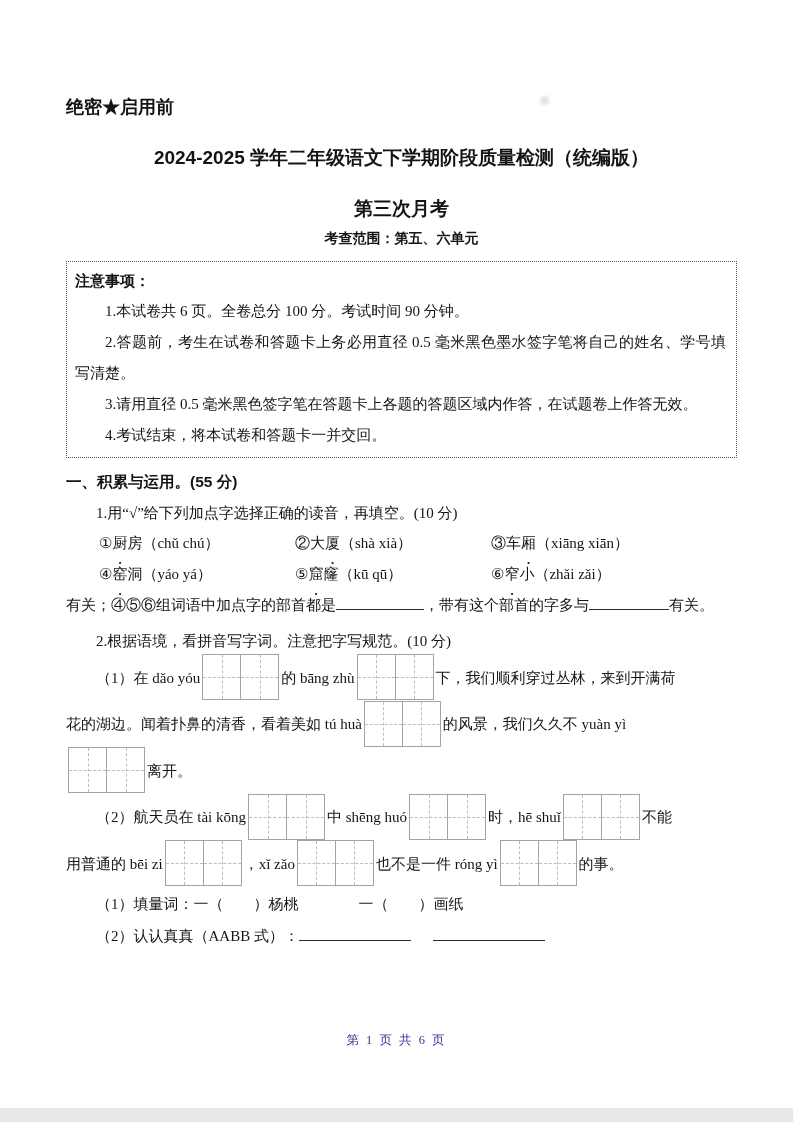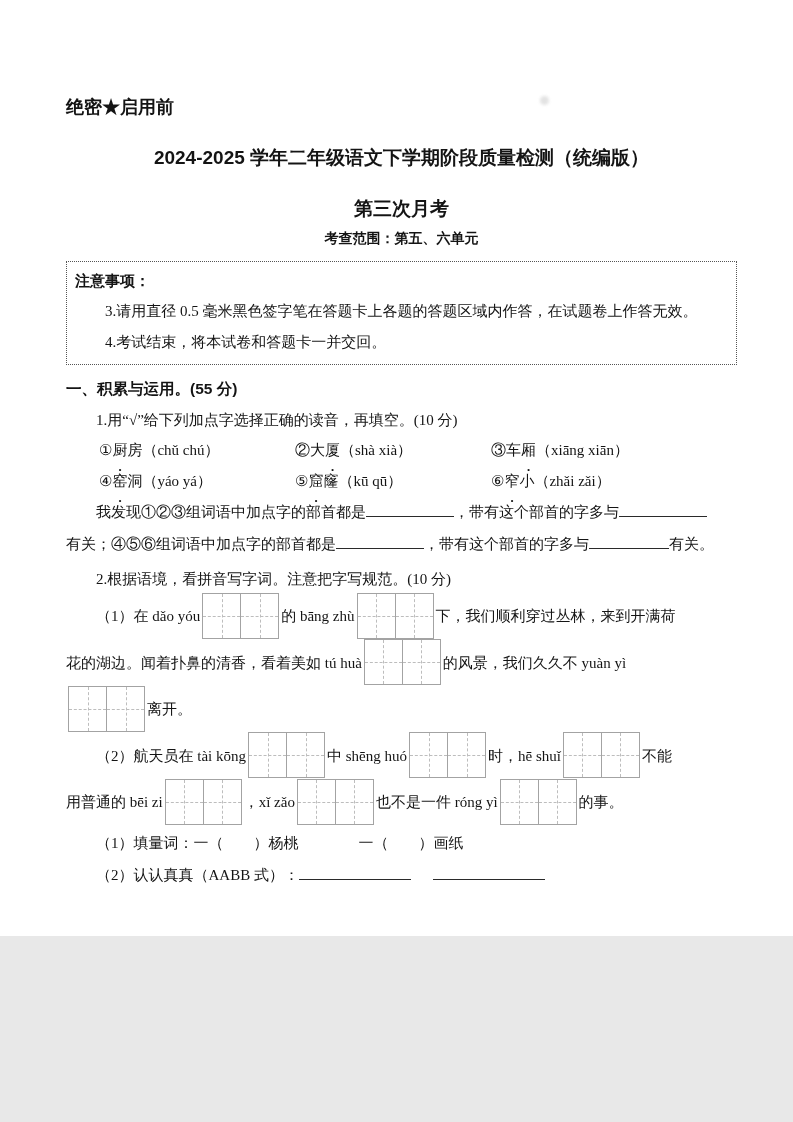--- a/index.html
+++ b/index.html
@@ -1,18 +1,18 @@
 <!DOCTYPE html>
 <html><head>
 <meta charset="utf-8">
 <style>
   html,body { margin:0; padding:0; background:#e8e8e8; }
   .page {
     position:relative;
-    width:793px; height:936px;
+    width:793px; height:1108px;
     margin:0 auto;
     background:#ffffff;
     color:#141414;
     font-family:"Liberation Serif", serif;
     font-size:15px;
     overflow:hidden;
     box-sizing:border-box;
     padding:96px 56px 0 66px;
   }
 
@@ -114,38 +114,39 @@
 
   <div class="classified">绝密★启用前</div>
 
   <div class="title">2024-2025 学年二年级语文下学期阶段质量检测（统编版）</div>
   <div class="subtitle">第三次月考</div>
 
   <div class="scope"><span>考查范围：</span><span>第五、六单元</span></div>
 
   <div class="notice-box">
     <div class="notice-head">注意事项：</div>
+    <p class="notice-item">1.本试卷共 6 页。全卷总分 100 分。考试时间 90 分钟。</p>
+    <p class="notice-item">2.答题前，考生在试卷和答题卡上务必用直径 0.5 毫米黑色墨水签字笔将自己的姓名、学号填写清楚。</p>
     <p class="notice-item">3.请用直径 0.5 毫米黑色签字笔在答题卡上各题的答题区域内作答，在试题卷上作答无效。</p>
     <p class="notice-item">4.考试结束，将本试卷和答题卡一并交回。</p>
   </div>
 
   <div class="sec-head">一、积累与运用。(55 分)</div>
 
   <p class="q-prompt">1.用“√”给下列加点字选择正确的读音，再填空。(10 分)</p>
 
   <div class="opt-grid">
     <span class="opt"><span>①</span><span class="dotted">厨</span><span>房（chǔ chú）</span></span>
     <span class="opt"><span>②大</span><span class="dotted">厦</span><span>（shà xià）</span></span>
     <span class="opt"><span>③车</span><span class="dotted">厢</span><span>（xiāng xiān）</span></span>
     <span class="opt"><span>④</span><span class="dotted">窑</span><span>洞（yáo yá）</span></span>
     <span class="opt"><span>⑤</span><span class="dotted">窟</span><span>窿（kū qū）</span></span>
     <span class="opt"><span>⑥</span><span class="dotted">窄</span><span>小（zhǎi zǎi）</span></span>
   </div>
 
-  <p class="fill-line indent"><span>我发现①②③组词语中加点字的部首都是</span><span class="blank w88"></span><span>，带有这个部首的字多与</span><span class="blank w88"></span></p>
   <p class="fill-line"><span>有关；④⑤⑥组词语中加点字的部首都是</span><span class="blank w88"></span><span>，带有这个部首的字多与</span><span class="blank w80"></span><span>有关。</span></p>
 
   <p class="q-prompt">2.根据语境，看拼音写字词。注意把字写规范。(10 分)</p>
 
   <p class="boxline indent"><span>（1）在 dǎo yóu</span><span class="tzg"><span class="cell"></span><span class="cell"></span></span><span>的 bāng zhù</span><span class="tzg"><span class="cell"></span><span class="cell"></span></span><span>下，我们顺利穿过丛林，来到开满荷</span></p>
   <p class="boxline"><span>花的湖边。闻着扑鼻的清香，看着美如 tú huà</span><span class="tzg"><span class="cell"></span><span class="cell"></span></span><span>的风景，我们久久不 yuàn yì</span></p>
   <p class="boxline"><span class="tzg"><span class="cell"></span><span class="cell"></span></span><span>离开。</span></p>
 
   <p class="boxline indent"><span>（2）航天员在 tài kōng</span><span class="tzg"><span class="cell"></span><span class="cell"></span></span><span>中 shēng huó</span><span class="tzg"><span class="cell"></span><span class="cell"></span></span><span>时，hē shuǐ</span><span class="tzg"><span class="cell"></span><span class="cell"></span></span><span>不能</span></p>
   <p class="boxline"><span>用普通的 bēi zi</span><span class="tzg"><span class="cell"></span><span class="cell"></span></span><span>，xǐ zǎo</span><span class="tzg"><span class="cell"></span><span class="cell"></span></span><span>也不是一件 róng yì</span><span class="tzg"><span class="cell"></span><span class="cell"></span></span><span>的事。</span></p>

